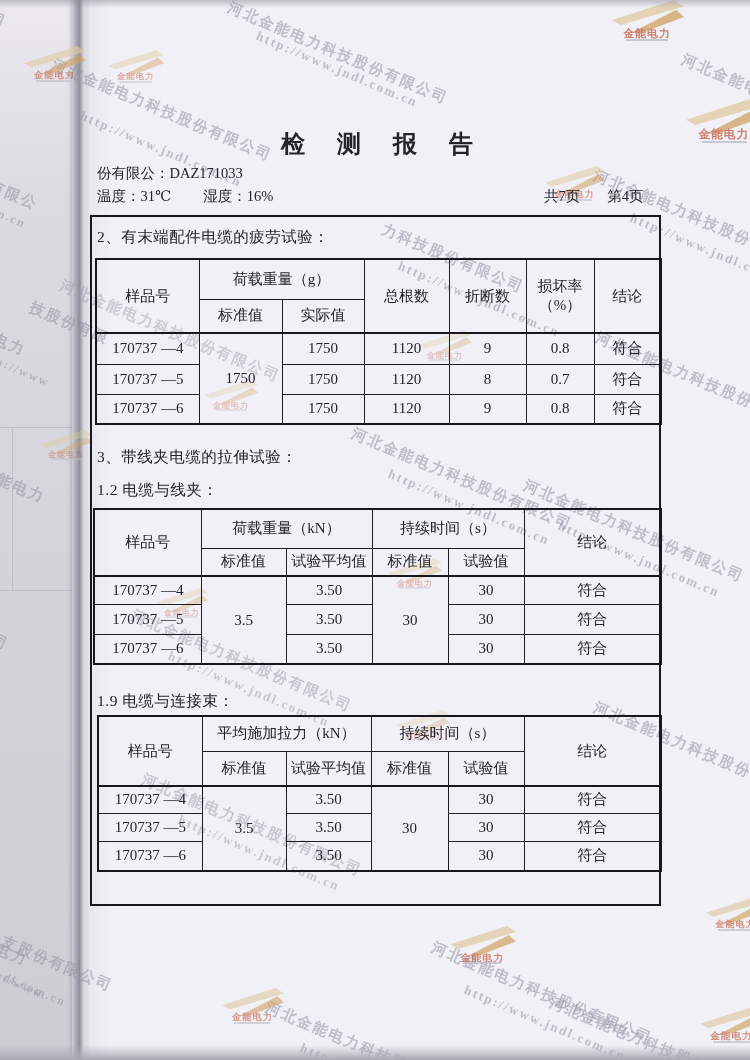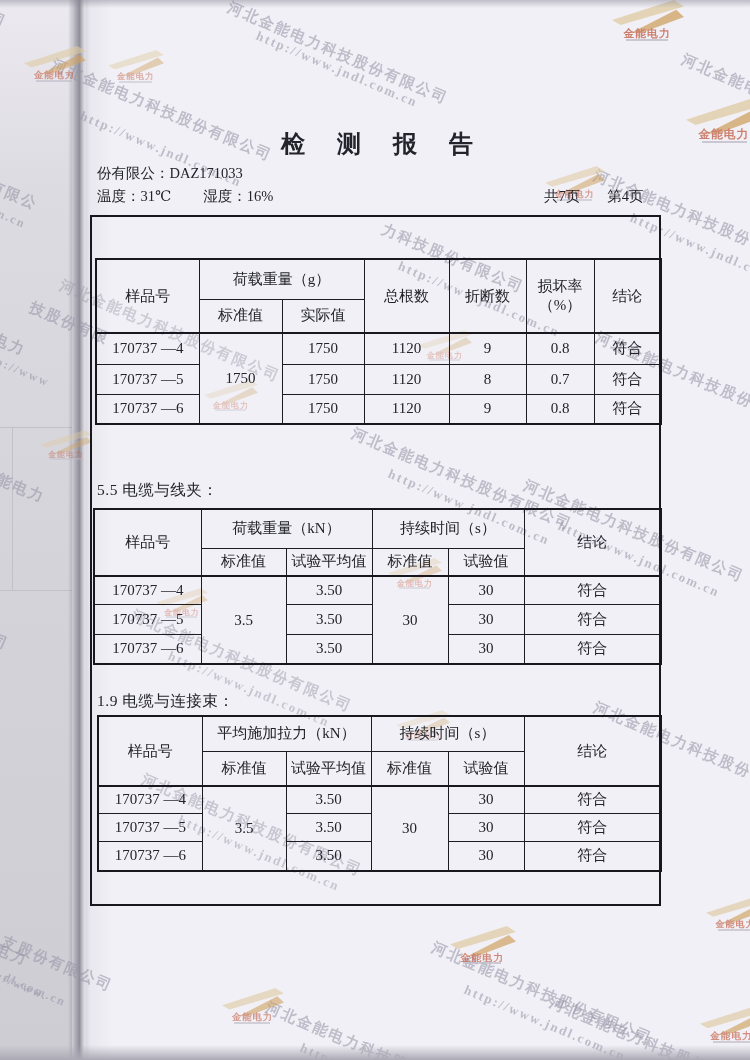--- a/index.html
+++ b/index.html
@@ -199,20 +199,21 @@
     </div>
     <div class="meta meta-env">
       <span>温度：</span><span>31℃</span><span class="hum">湿度：</span><span>16%</span>
     </div>
     <div class="meta meta-pages">
       <span>共7页</span><span class="cur">第4页</span>
     </div>
 
     <div class="outer-box"></div>
 
+  <div class="sec-title" style="left: 97px; top: 227px;">2、有末端配件电缆的疲劳试验：</div>
       <table class="rtable" style="left: 95px; top: 258px; width: 565px;">
         <colgroup>
           <col style="width: 103px;">
           <col style="width: 83px;">
           <col style="width: 82px;">
           <col style="width: 85px;">
           <col style="width: 77px;">
           <col style="width: 68px;">
           <col style="width: 67px;">
         </colgroup>
@@ -252,21 +253,22 @@
           <tr style="height: 30px;">
             <td>170737 —6</td>
             <td>1750</td>
             <td>1120</td>
             <td>9</td>
             <td>0.8</td>
             <td>符合</td>
           </tr>
         </tbody>
       </table>
-      <div class="sec-title" style="left: 97px; top: 480px;">5.5 电缆与线夹：</div>
+      <div class="sec-title" style="left: 97px; top: 447px;">3、带线夹电缆的拉伸试验：</div>
+      <div class="sec-title" style="left: 97px; top: 480px;">1.2 电缆与线夹：</div>
       <table class="rtable" style="left: 93px; top: 508px; width: 567px;">
         <colgroup>
           <col style="width: 107px;">
           <col style="width: 85px;">
           <col style="width: 86px;">
           <col style="width: 76px;">
           <col style="width: 76px;">
           <col style="width: 137px;">
         </colgroup>
         <thead>

